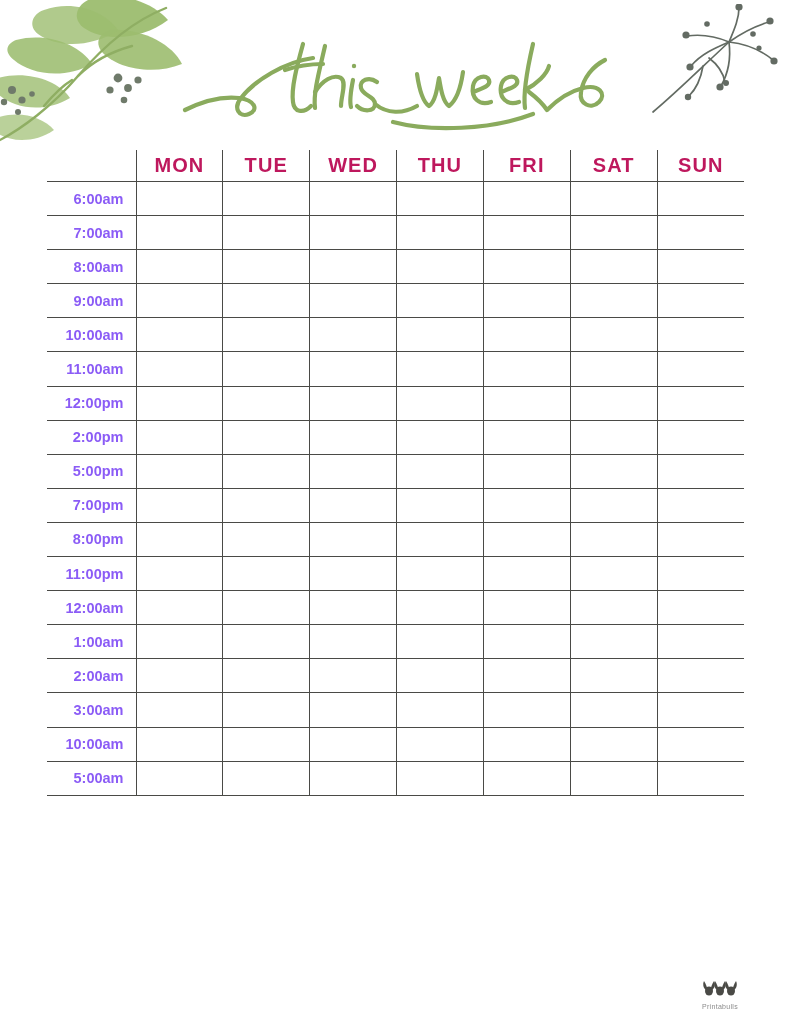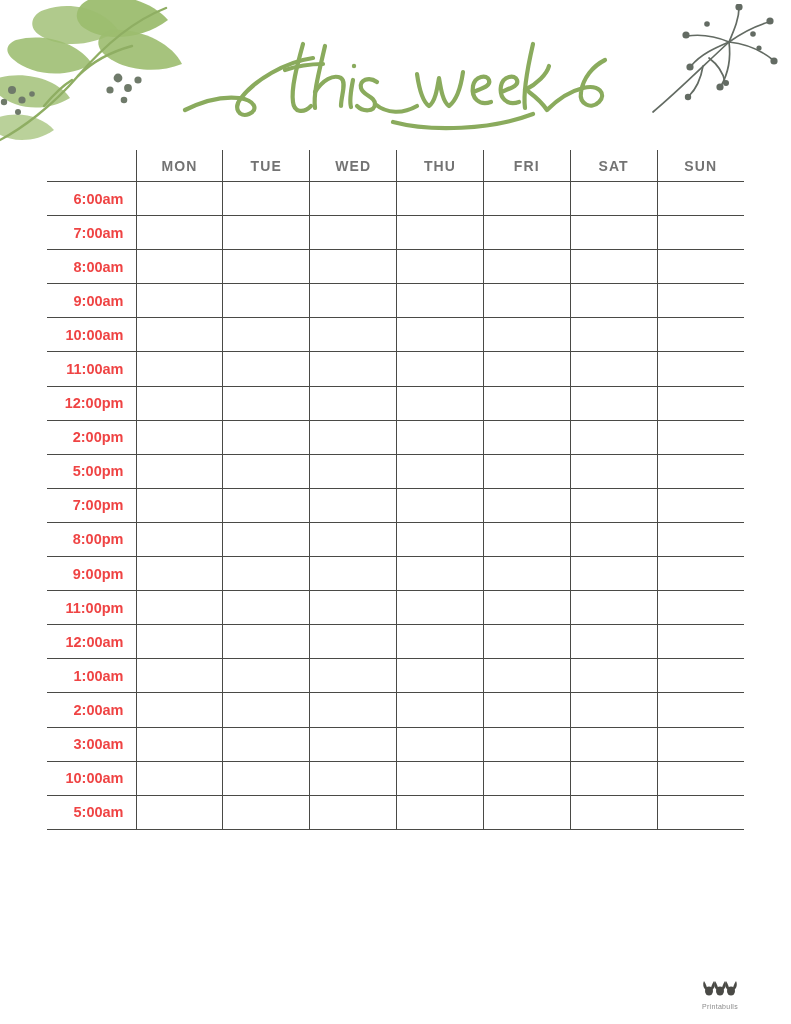--- a/index.html
+++ b/index.html
@@ -51,41 +51,41 @@
     top: 150px;
     width: 697px;
     border-collapse: collapse;
     table-layout: fixed;
   }
   .planner col.timecol { width: 89px; }
   .planner col.daycol  { width: 86.85px; }
 
   .planner th.dayhead {
     height: 31px;
-    font-size: 14px;
+    font-size: 20px;
     font-weight: bold;
     letter-spacing: 1.1px;
-    color: #737373;
+    color: #be185d;
     text-align: center;
     vertical-align: middle;
     border-bottom: 1.6px solid #4a4a46;
     border-left: 1.4px solid #4a4a46;
     padding: 0;
   }
   .planner th.dayhead:first-child { border-left: none; }
   .planner th.corner {
     border-bottom: 1.6px solid #4a4a46;
     padding: 0;
   }
 
   .planner td.timecell {
     height: 33.1px;
     font-size: 14.5px;
     font-weight: bold;
-    color: #ef4444;
+    color: #8b5cf6;
     text-align: right;
     padding: 0 12px 0 0;
     border-bottom: 1.4px solid #4a4a46;
     white-space: nowrap;
   }
   .planner td.slot {
     border-bottom: 1.4px solid #4a4a46;
     border-left: 1.4px solid #4a4a46;
     padding: 0;
   }
@@ -334,30 +334,20 @@
         <td class="timecell">8:00pm</td>
         <td class="slot"></td>
         <td class="slot"></td>
         <td class="slot"></td>
         <td class="slot"></td>
         <td class="slot"></td>
         <td class="slot"></td>
         <td class="slot"></td>
       </tr>
       <tr>
-        <td class="timecell">9:00pm</td>
-        <td class="slot"></td>
-        <td class="slot"></td>
-        <td class="slot"></td>
-        <td class="slot"></td>
-        <td class="slot"></td>
-        <td class="slot"></td>
-        <td class="slot"></td>
-      </tr>
-      <tr>
         <td class="timecell">11:00pm</td>
         <td class="slot"></td>
         <td class="slot"></td>
         <td class="slot"></td>
         <td class="slot"></td>
         <td class="slot"></td>
         <td class="slot"></td>
         <td class="slot"></td>
       </tr>
       <tr>

